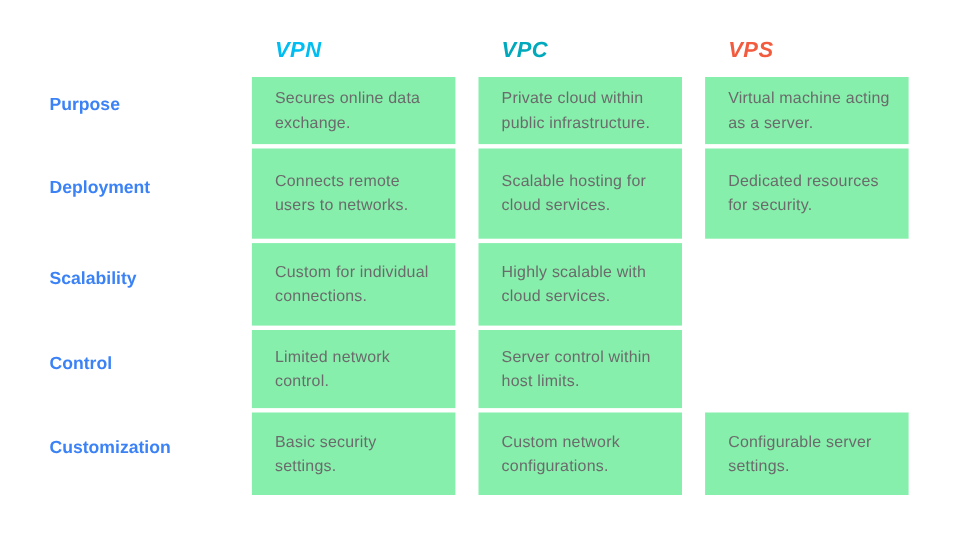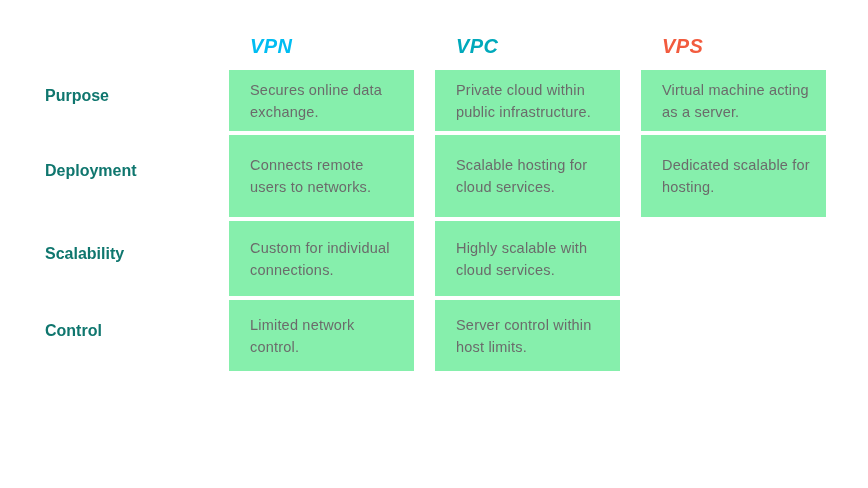--- a/index.html
+++ b/index.html
@@ -37,21 +37,21 @@
     box-sizing: border-box;
   }
   .body-row {
     margin-bottom: 4px;
   }
   .rowlabel {
     display: flex;
     align-items: center;
     font-size: 16px;
     font-weight: 700;
-    color: #0f766e;
+    color: #3b82f6;
     position: relative;
     top: -5px;
   }
   .cell {
     background: #86efac;
     color: #6b6b6b;
     font-size: 14.5px;
     line-height: 22px;
     display: flex;
     align-items: center;
@@ -82,30 +82,36 @@
       <div class="rowlabel h61">Purpose</div>
       <div class="cell h61">Secures online data exchange.</div>
       <div class="cell h61">Private cloud within public infrastructure.</div>
       <div class="cell h61">Virtual machine acting as a server.</div>
     </div>
 
     <div class="grid-row body-row">
       <div class="rowlabel h82">Deployment</div>
       <div class="cell h82">Connects remote users to networks.</div>
       <div class="cell h82">Scalable hosting for cloud services.</div>
-      <div class="cell h82">Dedicated scalable for hosting.</div>
+      <div class="cell h82">Dedicated resources for security.</div>
     </div>
 
     <div class="grid-row body-row">
       <div class="rowlabel h75">Scalability</div>
       <div class="cell h75">Custom for individual connections.</div>
       <div class="cell h75">Highly scalable with cloud services.</div>
     </div>
 
     <div class="grid-row body-row">
       <div class="rowlabel h71">Control</div>
       <div class="cell h71">Limited network control.</div>
       <div class="cell h71">Server control within host limits.</div>
     </div>
 
+    <div class="grid-row body-row">
+      <div class="rowlabel h75">Customization</div>
+      <div class="cell h75">Basic security settings.</div>
+      <div class="cell h75">Custom network configurations.</div>
+      <div class="cell h75">Configurable server settings.</div>
+    </div>
 
   </div>
 </div>
 
 </body></html>

